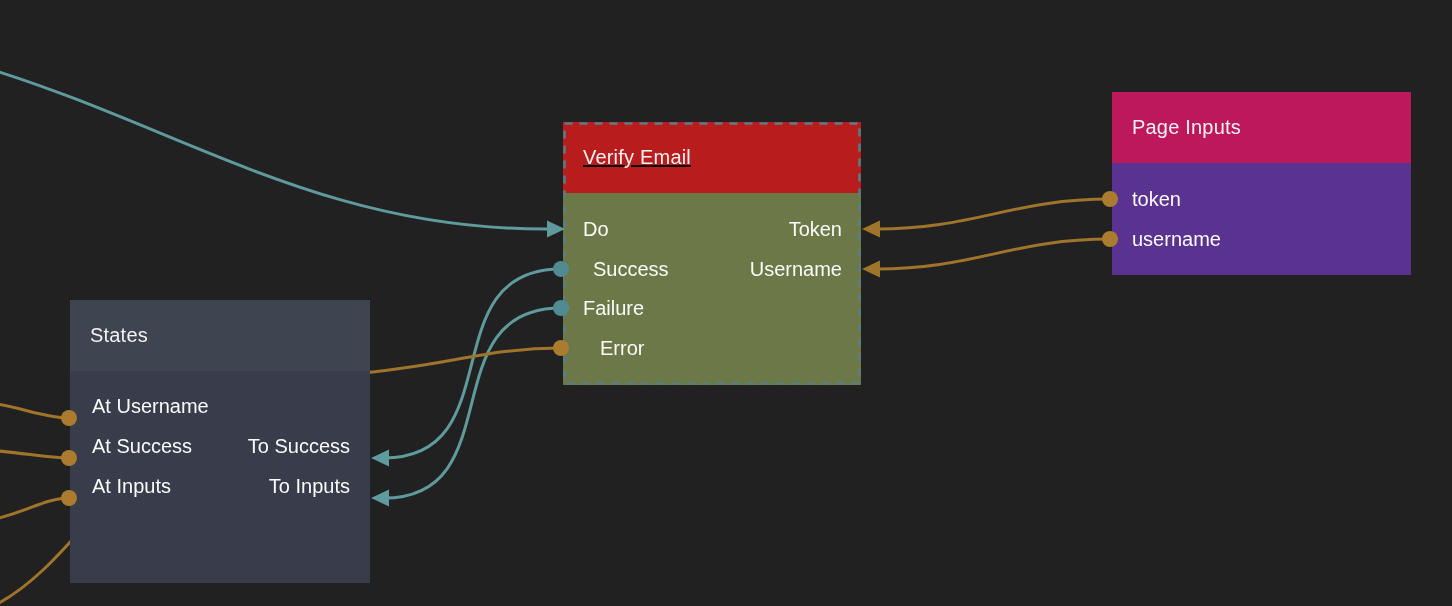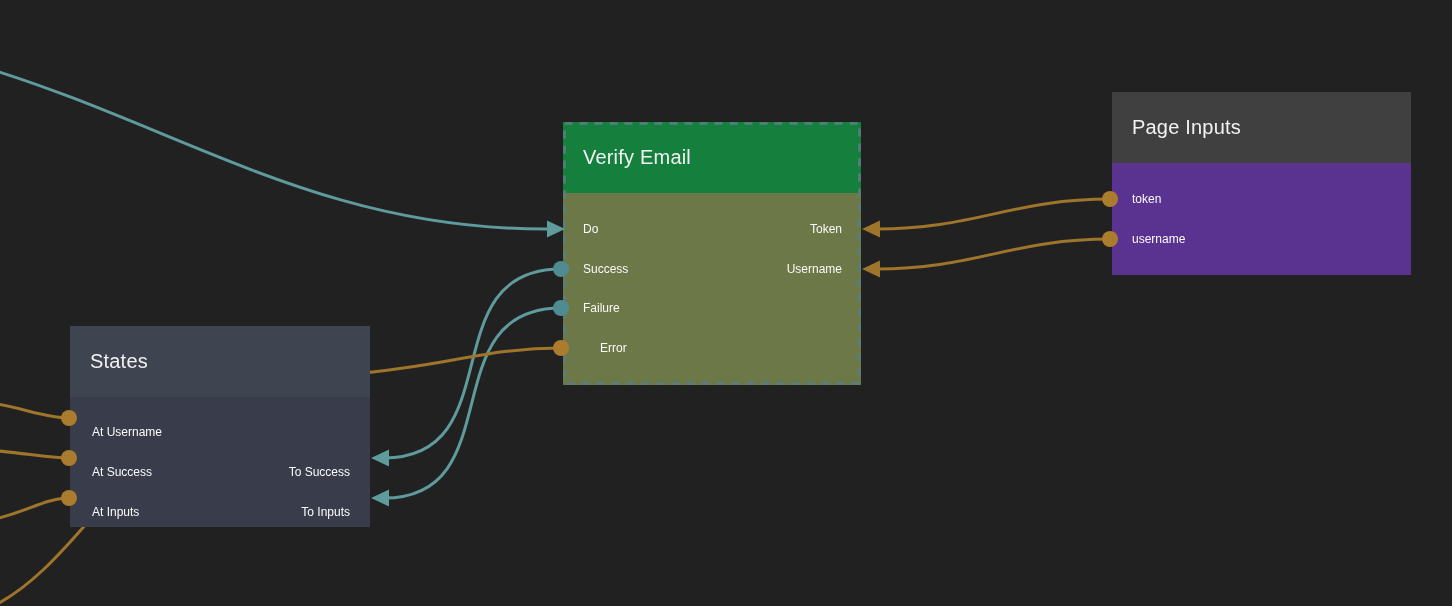--- a/index.html
+++ b/index.html
@@ -11,21 +11,21 @@
   svg.edges   { z-index:1; }
   .node       { position:absolute; z-index:2; }
   svg.overlay { z-index:3; }
   .node-header {
     position:absolute; left:0; top:0; right:0; height:71px;
     display:flex; align-items:center; padding-left:20px; box-sizing:border-box;
   }
   .node-body { position:absolute; left:0; top:71px; right:0; bottom:0; }
   .node-title { font-size:20px; letter-spacing:0.2px; }
   .port-label {
-    position:absolute; height:24px; line-height:24px; font-size:12px;
+    position:absolute; height:24px; line-height:24px; font-size:20px;
     white-space:nowrap;
   }
   .port-label.right { text-align:right; }
   path.edge { fill:none; stroke-width:3; }
 </style>
 </head>
 <body>
 
 <div class="canvas" style="background: rgb(33, 33, 33);">
 
@@ -36,42 +36,42 @@
     <path class="edge" d="M 350 374 C 445 367, 483 348, 561 348" stroke="#9F742B"></path>
     <path class="edge" d="M 1110 199 C 1012 199, 976 229, 876 229" stroke="#9F742B"></path>
     <path class="edge" d="M 1110 239 C 1012 239, 976 269, 876 269" stroke="#9F742B"></path>
     <path class="edge" d="M -15 402 C 22 407, 44 418, 69 418" stroke="#9F742B"></path>
     <path class="edge" d="M -15 450 C 22 452, 44 458, 69 458" stroke="#9F742B"></path>
     <path class="edge" d="M -15 521 C 22 515, 44 498, 69 498" stroke="#9F742B"></path>
     <path class="edge" d="M -20 612 C 25 595, 62 553, 105 502" stroke="#9F742B"></path>
   </svg>
 
   <div class="node" style="left:563px; top:122px; width:298px; height:263px;">
-    <div class="node-header" style="background: #15803d;">
+    <div class="node-header" style="background: #b91c1c; text-decoration: underline;">
       <span class="node-title" style="color: rgb(242, 242, 242);">Verify Email</span>
     </div>
     <div class="node-body" style="background: rgb(109, 120, 72);"></div>
     <span class="port-label" style="left: 20px; top: 95px; color: rgb(250, 250, 250);">Do</span>
-    <span class="port-label" style="left: 20px; top: 135px; color: rgb(250, 250, 250);">Success</span>
+    <span class="port-label" style="left: 30px; top: 135px; color: rgb(250, 250, 250);">Success</span>
     <span class="port-label" style="left: 20px; top: 174px; color: rgb(250, 250, 250);">Failure</span>
     <span class="port-label" style="left: 37px; top: 214px; color: rgb(250, 250, 250);">Error</span>
     <span class="port-label right" style="right: 19px; top: 95px; color: rgb(250, 250, 250);">Token</span>
     <span class="port-label right" style="right: 19px; top: 135px; color: rgb(250, 250, 250);">Username</span>
   </div>
 
   <div class="node" style="left:1112px; top:92px; width:299px; height:183px;">
-    <div class="node-header" style="background: #404040;">
+    <div class="node-header" style="background: #be185d;">
       <span class="node-title" style="color: rgb(242, 242, 242);">Page Inputs</span>
     </div>
     <div class="node-body" style="background: rgb(90, 51, 144);"></div>
     <span class="port-label" style="left: 20px; top: 95px; color: rgb(250, 250, 250);">token</span>
     <span class="port-label" style="left: 20px; top: 135px; color: rgb(250, 250, 250);">username</span>
   </div>
 
-  <div class="node" style="left:70px; top:326px; width:300px; height:201px;text-decoration:underline;">
+  <div class="node" style="left:70px; top:300px; width:300px; height:283px;text-decoration:underline;">
     <div class="node-header" style="background: rgb(63, 68, 81);">
       <span class="node-title" style="color: rgb(242, 242, 242);">States</span>
     </div>
     <div class="node-body" style="background: rgb(57, 61, 75);"></div>
     <span class="port-label" style="left: 22px; top: 94px; color: rgb(250, 250, 250);">At Username</span>
     <span class="port-label" style="left: 22px; top: 134px; color: rgb(250, 250, 250);">At Success</span>
     <span class="port-label" style="left: 22px; top: 174px; color: rgb(250, 250, 250);">At Inputs</span>
     <span class="port-label right" style="right: 20px; top: 134px; color: rgb(250, 250, 250);">To Success</span>
     <span class="port-label right" style="right: 20px; top: 174px; color: rgb(250, 250, 250);">To Inputs</span>
   </div>

